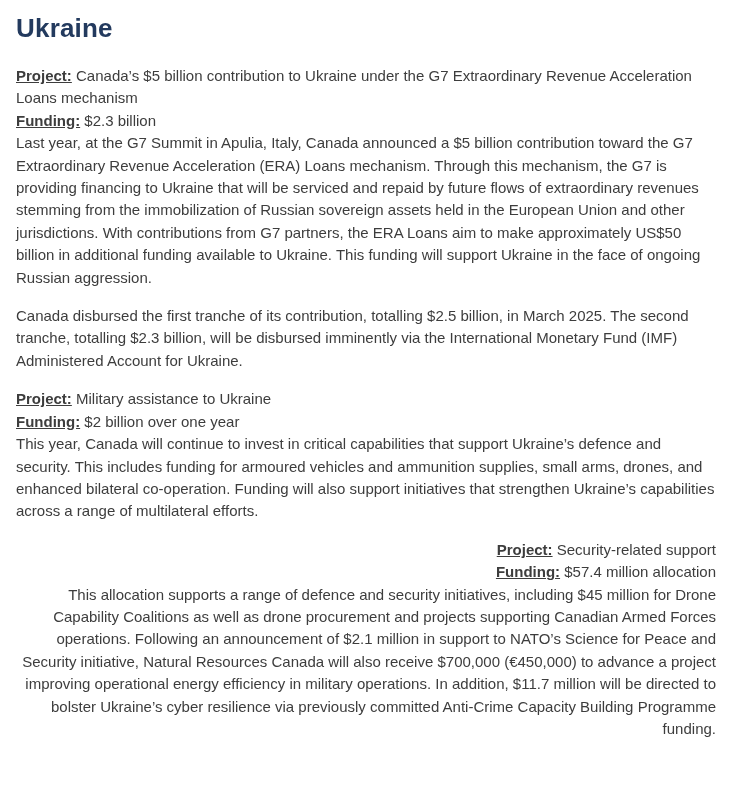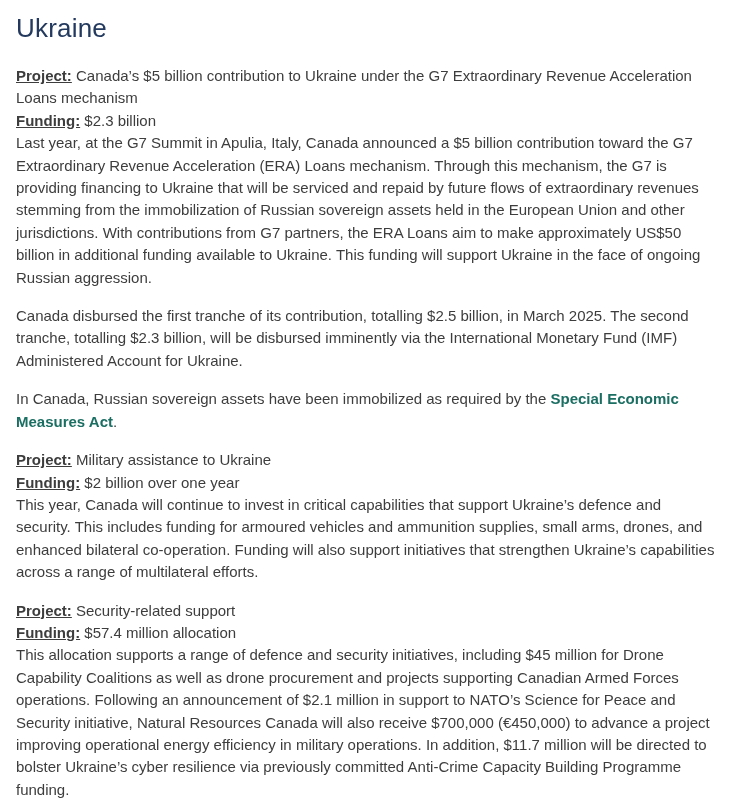--- a/index.html
+++ b/index.html
@@ -20,43 +20,42 @@
     font-family: "Liberation Sans", "DejaVu Sans", sans-serif;
     color: var(--body-color);
   }
   .page {
     padding: 12px 16px 18px 16px;
   }
   h1.page-title {
     margin: 0 0 21px 0;
     font-size: 26px;
     line-height: 32px;
-    font-weight: normal;
+    font-weight: bold;
     color: var(--heading-color);
     letter-spacing: 0.2px;
   }
   .article-body p.para {
     margin: 0 0 16px 0;
     font-size: 15px;
     line-height: 22.4px;
     max-width: 700px;
   }
-  .article-body p.para:last-child { margin-bottom: 0; }
+  .article-body p.para:last-child { margin-bottom: 0; text-align: right; }
   .bold { font-weight: bold; text-decoration: underline; }
   a.text-link {
     color: var(--link-color);
     font-weight: bold;
     text-decoration: none;
   }
 </style>
 </head>
 <body>
 
 <div class="page">
   <h1 class="page-title">Ukraine</h1>
   <div class="article-body">
       <p class="para"><span class="bold">Project:</span><span> Canada’s $5 billion contribution to Ukraine under the G7 Extraordinary Revenue Acceleration Loans mechanism</span><br><span class="bold">Funding:</span><span> $2.3 billion</span><br><span>Last year, at the G7 Summit in Apulia, Italy, Canada announced a $5 billion contribution toward the G7 Extraordinary Revenue Acceleration (ERA) Loans mechanism. Through this mechanism, the G7 is providing financing to Ukraine that will be serviced and repaid by future flows of extraordinary revenues stemming from the immobilization of Russian sovereign assets held in the European Union and other jurisdictions. With contributions from G7 partners, the ERA Loans aim to make approximately US$50 billion in additional funding available to Ukraine. This funding will support Ukraine in the face of ongoing Russian aggression.</span></p>
       <p class="para"><span>Canada disbursed the first tranche of its contribution, totalling $2.5 billion, in March 2025. The second tranche, totalling $2.3 billion, will be disbursed imminently via the International Monetary Fund (IMF) Administered Account for Ukraine.</span></p>
-      <p class="para"><span>In Canada, Russian sovereign assets have been immobilized as required by the </span><a href="#" class="text-link">Special Economic Measures Act</a><span>.</span></p>
       <p class="para"><span class="bold">Project:</span><span> Military assistance to Ukraine</span><br><span class="bold">Funding:</span><span> $2 billion over one year</span><br><span>This year, Canada will continue to invest in critical capabilities that support Ukraine’s defence and security. This includes funding for armoured vehicles and ammunition supplies, small arms, drones, and enhanced bilateral co-operation. Funding will also support initiatives that strengthen Ukraine’s capabilities across a range of multilateral efforts.</span></p>
       <p class="para"><span class="bold">Project:</span><span> Security-related support</span><br><span class="bold">Funding:</span><span> $57.4 million allocation</span><br><span>This allocation supports a range of defence and security initiatives, including $45 million for Drone Capability Coalitions as well as drone procurement and projects supporting Canadian Armed Forces operations. Following an announcement of $2.1 million in support to NATO’s Science for Peace and Security initiative, Natural Resources Canada will also receive $700,000 (€450,000) to advance a project improving operational energy efficiency in military operations. In addition, $11.7 million will be directed to bolster Ukraine’s cyber resilience via previously committed Anti-Crime Capacity Building Programme funding.</span></p>
     </div>
 </div>
 
 </body></html>

